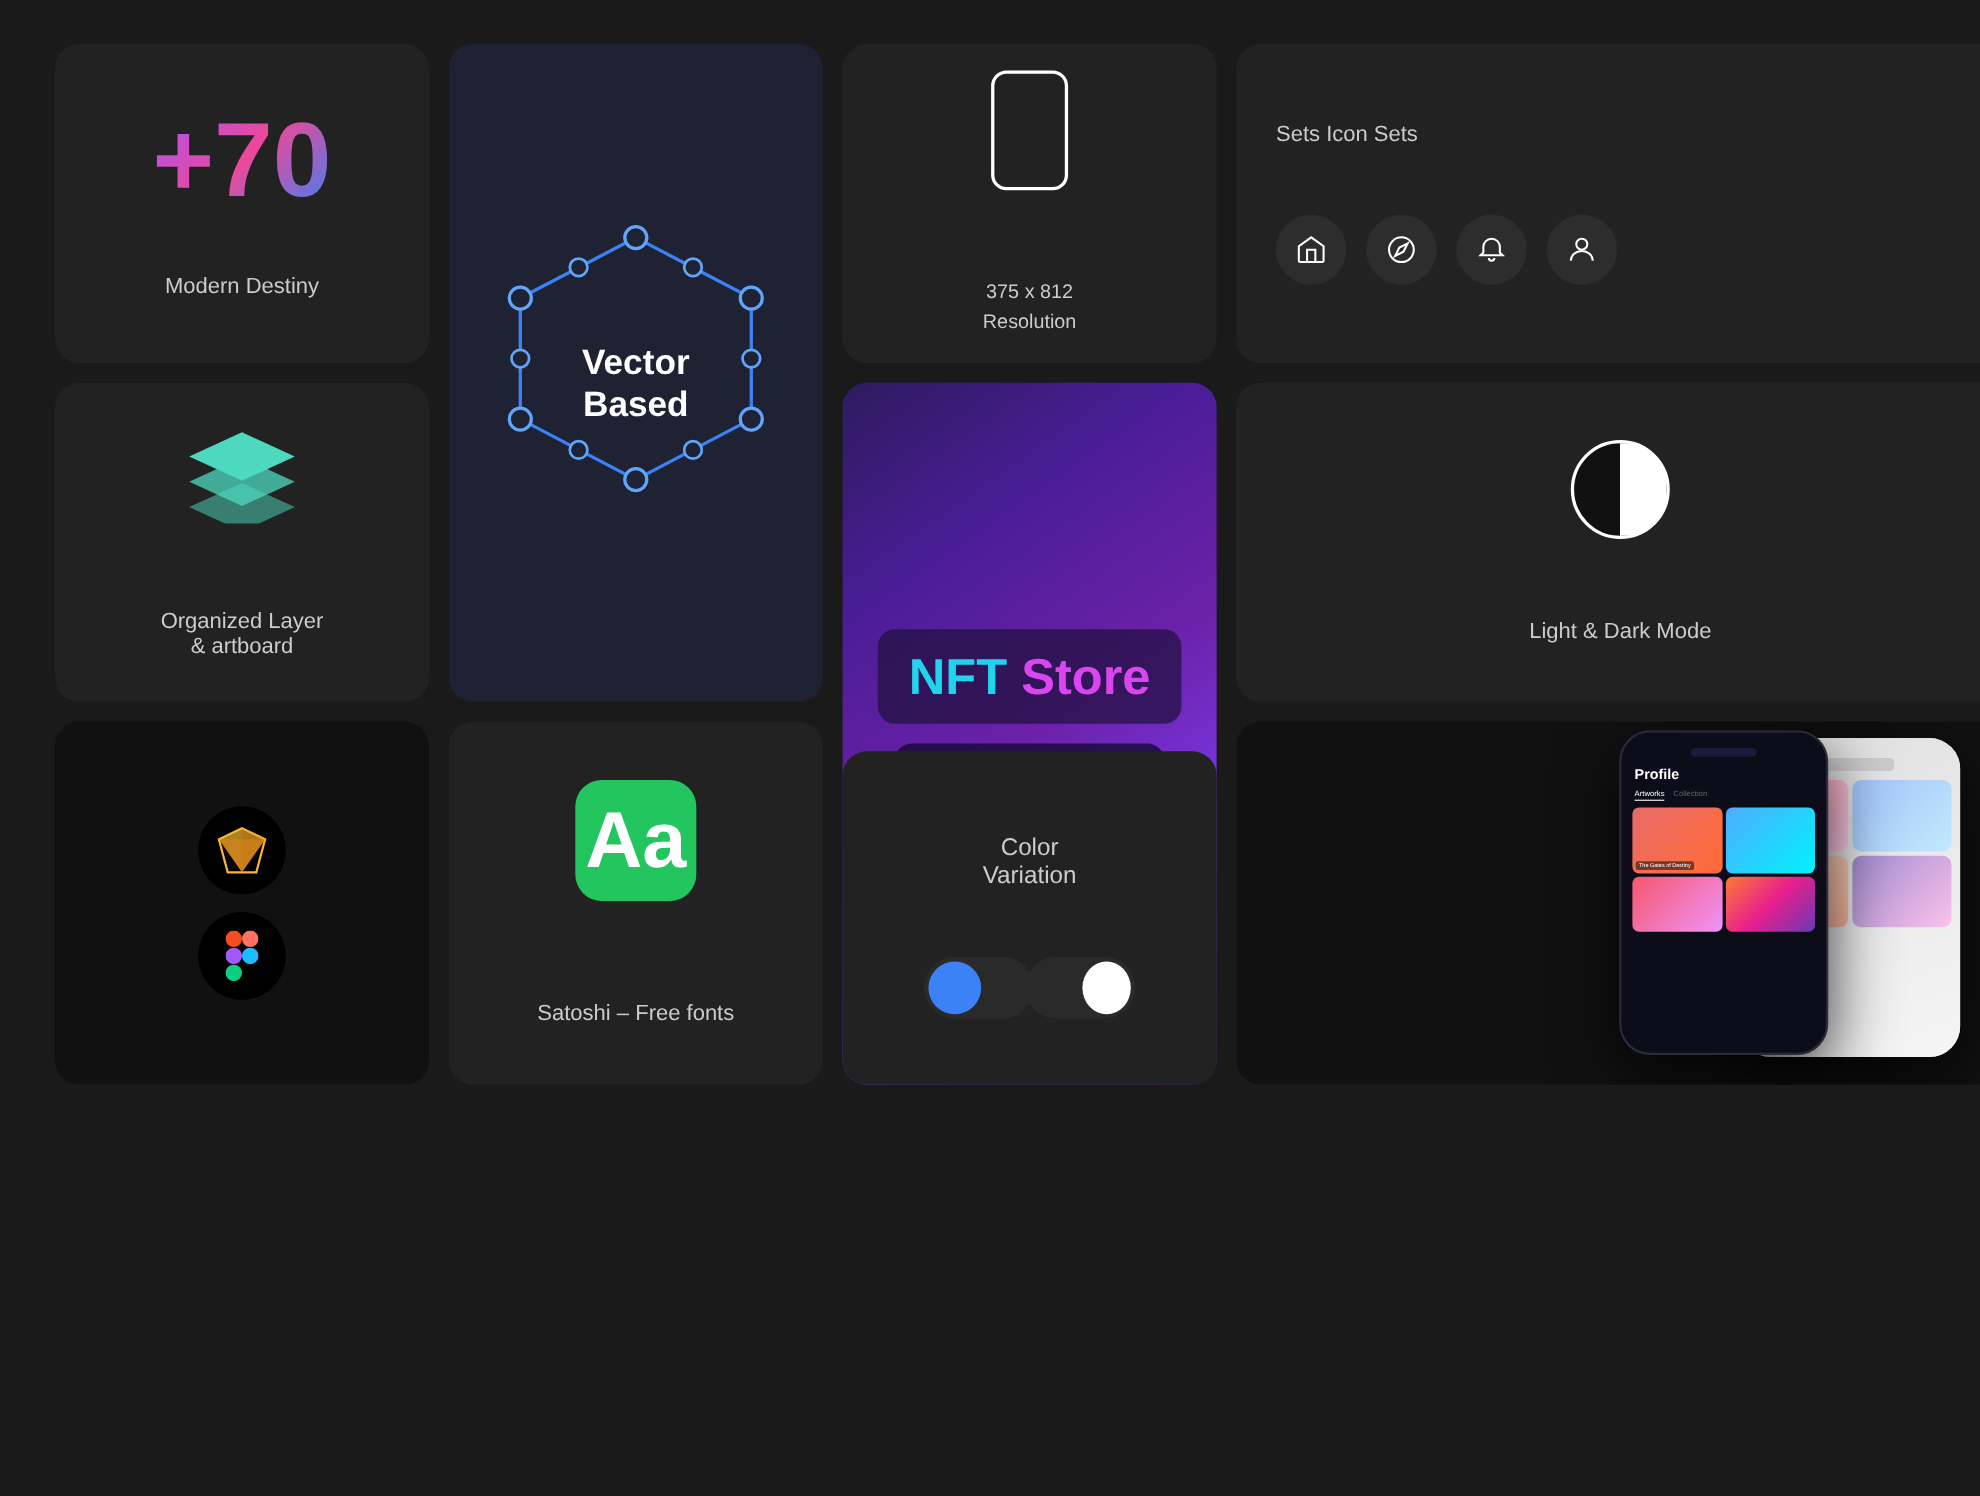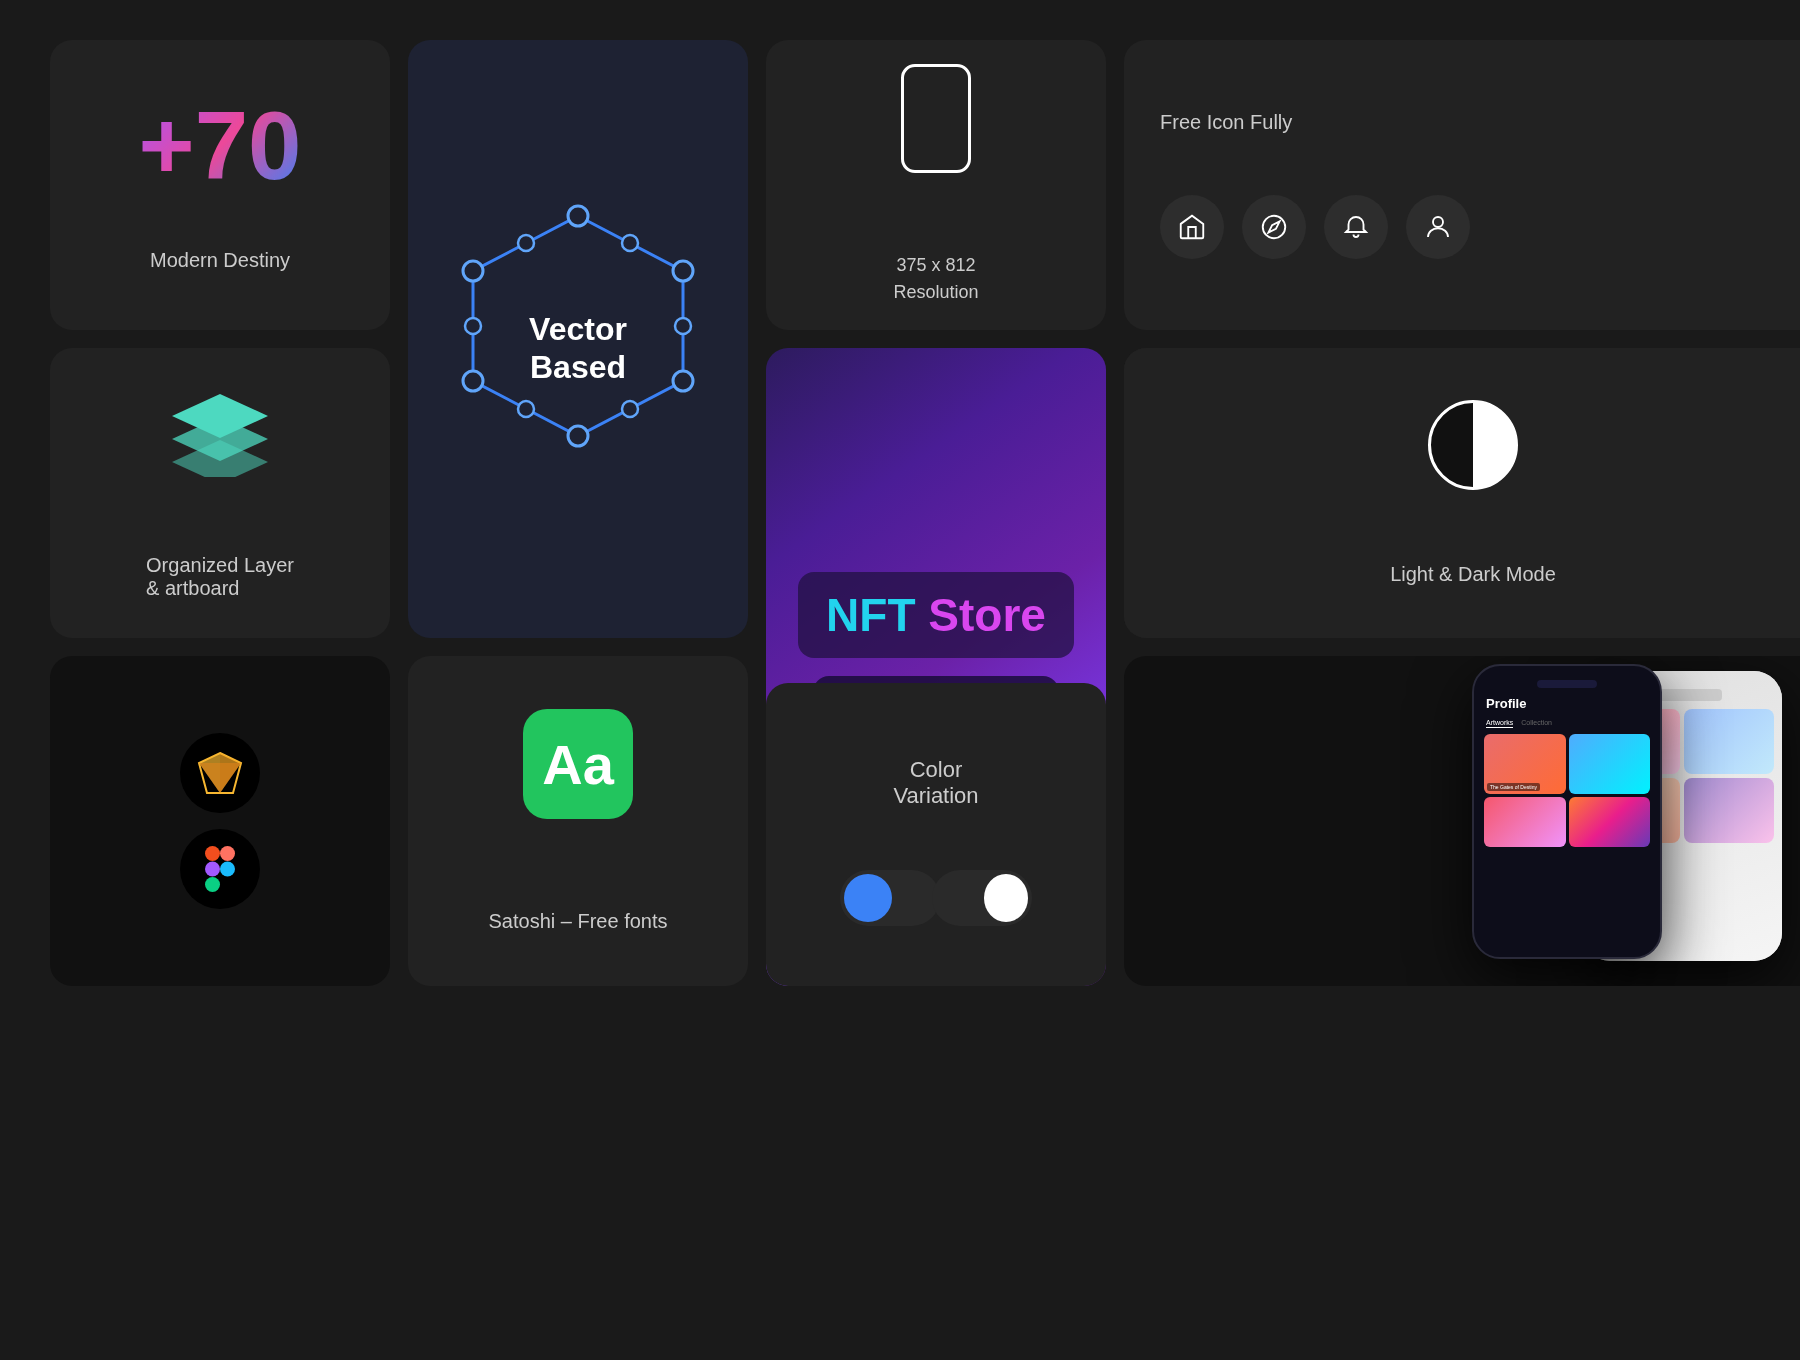--- a/index.html
+++ b/index.html
@@ -216,21 +216,21 @@
       grid-row: 3;
     }
     .aa-icon {
       width: 110px;
       height: 110px;
       background: #22c55e;
       border-radius: 24px;
       display: flex;
       align-items: center;
       justify-content: center;
-      font-size: 56px;
+      font-size: 72px;
       font-weight: 700;
       color: #ffffff;
       margin-bottom: 36px;
     }
     
     .card-11 {
       grid-column: 3 / 4;
       grid-row: 3;
       margin-top: 27px;
     }
@@ -368,21 +368,21 @@
     </div>
   </div>
 
   <div class="card card-3">
     <div class="phone-outline"></div>
     <span class="resolution-text" style="white-space:pre-line;margin-top:20px;">375 x 812
 Resolution</span>
   </div>
 
   <div class="card card-4" style="grid-column:4/6; grid-row:1;">
-    <span class="card-4-title">Free Icon Fully</span>
+    <span class="card-4-title">Sets Icon Sets</span>
     <div class="icon-row">
       <div class="icon-circle">
         <svg viewBox="0 0 24 24">
             <path d="M3 9.5L12 3l9 6.5V20a1 1 0 01-1 1H4a1 1 0 01-1-1V9.5z" stroke="#fff" stroke-width="1.5" fill="none"></path>
             <path d="M9 21V12h6v9" stroke="#fff" stroke-width="1.5" fill="none"></path>
           </svg>
       </div>
       <div class="icon-circle">
         <svg viewBox="0 0 24 24">
             <circle cx="12" cy="12" r="9" stroke="#fff" stroke-width="1.5" fill="none"></circle>
@@ -412,21 +412,21 @@
           <polygon points="-48,0 0,-22 48,0 0,22" fill="#4dd9c0" opacity="0.5"></polygon>
         </g>
         <g transform="translate(50, 52)">
           <polygon points="-48,0 0,-22 48,0 0,22" fill="#4dd9c0" opacity="0.75"></polygon>
         </g>
         <g transform="translate(50, 29)">
           <polygon points="-48,0 0,-22 48,0 0,22" fill="#4dd9c0"></polygon>
         </g>
       </svg>
     </div>
-    <span class="card-label" style="text-align:left;">
+    <span class="card-label" style="text-align:center;">
       <span>Organized Layer</span><br>
       <span>&amp; artboard</span>
     </span>
   </div>
 
   <div class="card card-6" style="grid-column:4/6; grid-row:2;">
     <div class="customizable-text">
       <span class="cyan-text">100% Fully</span><br>
       <span class="purple-text">Customizable</span>
     </div>

